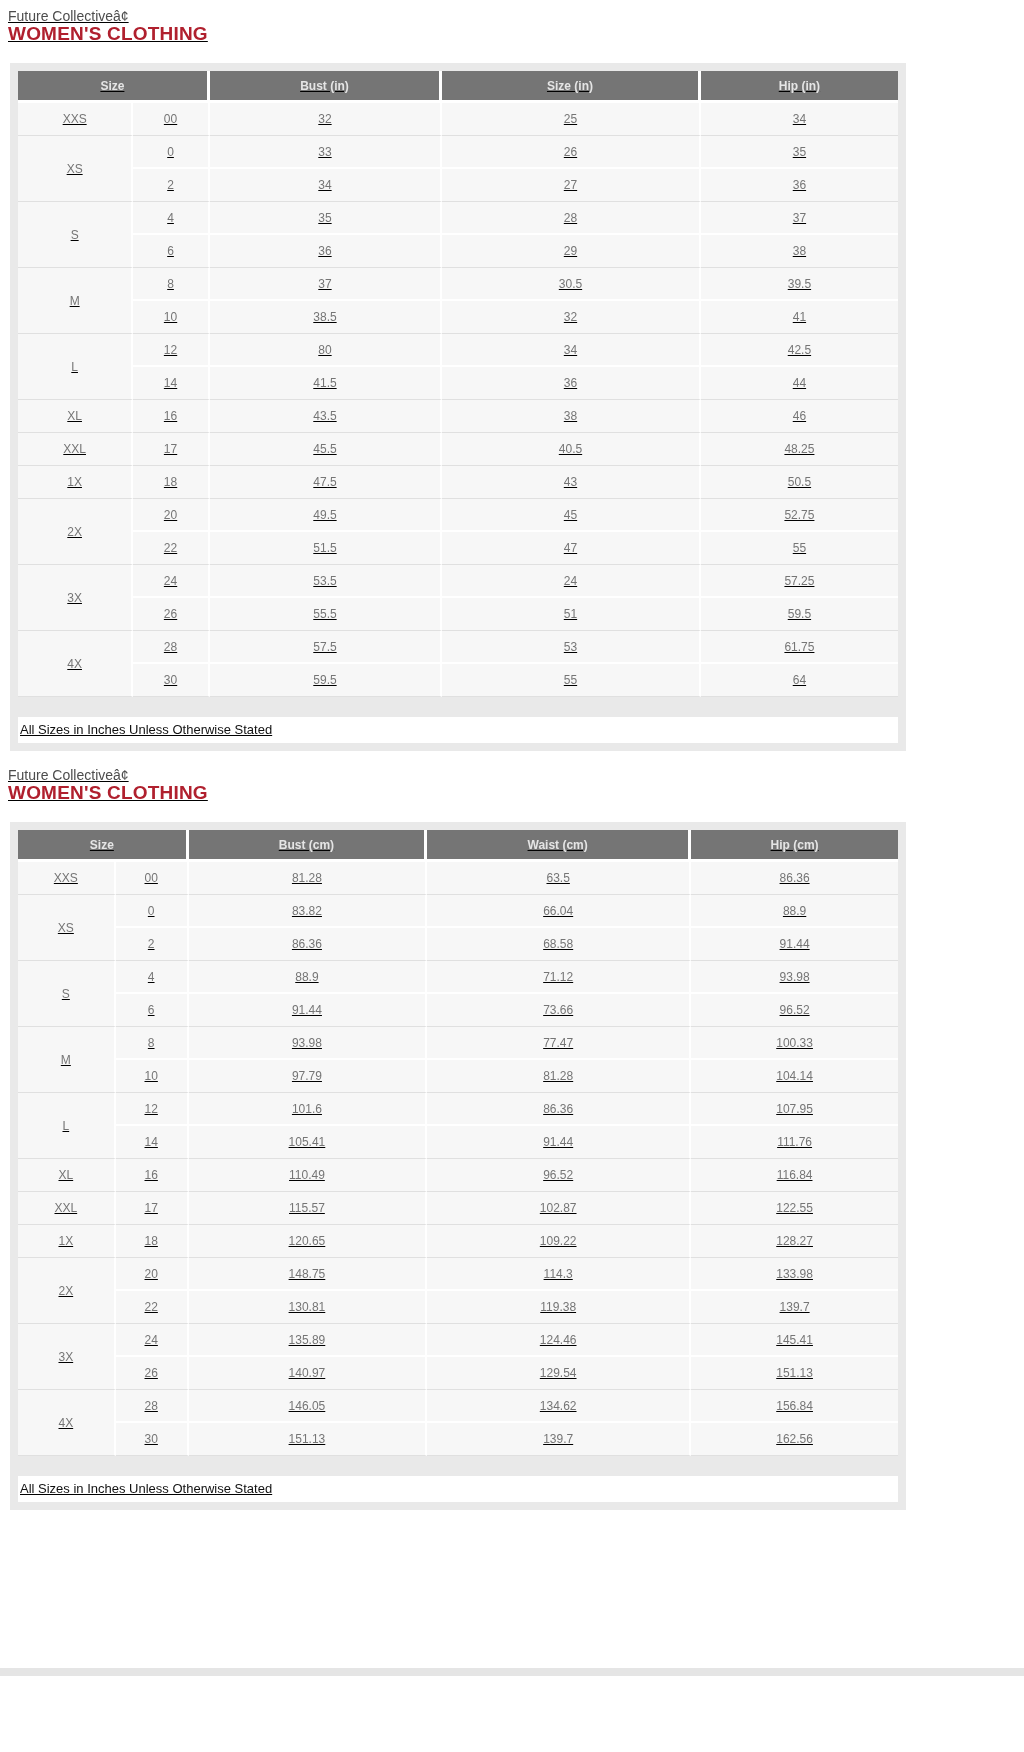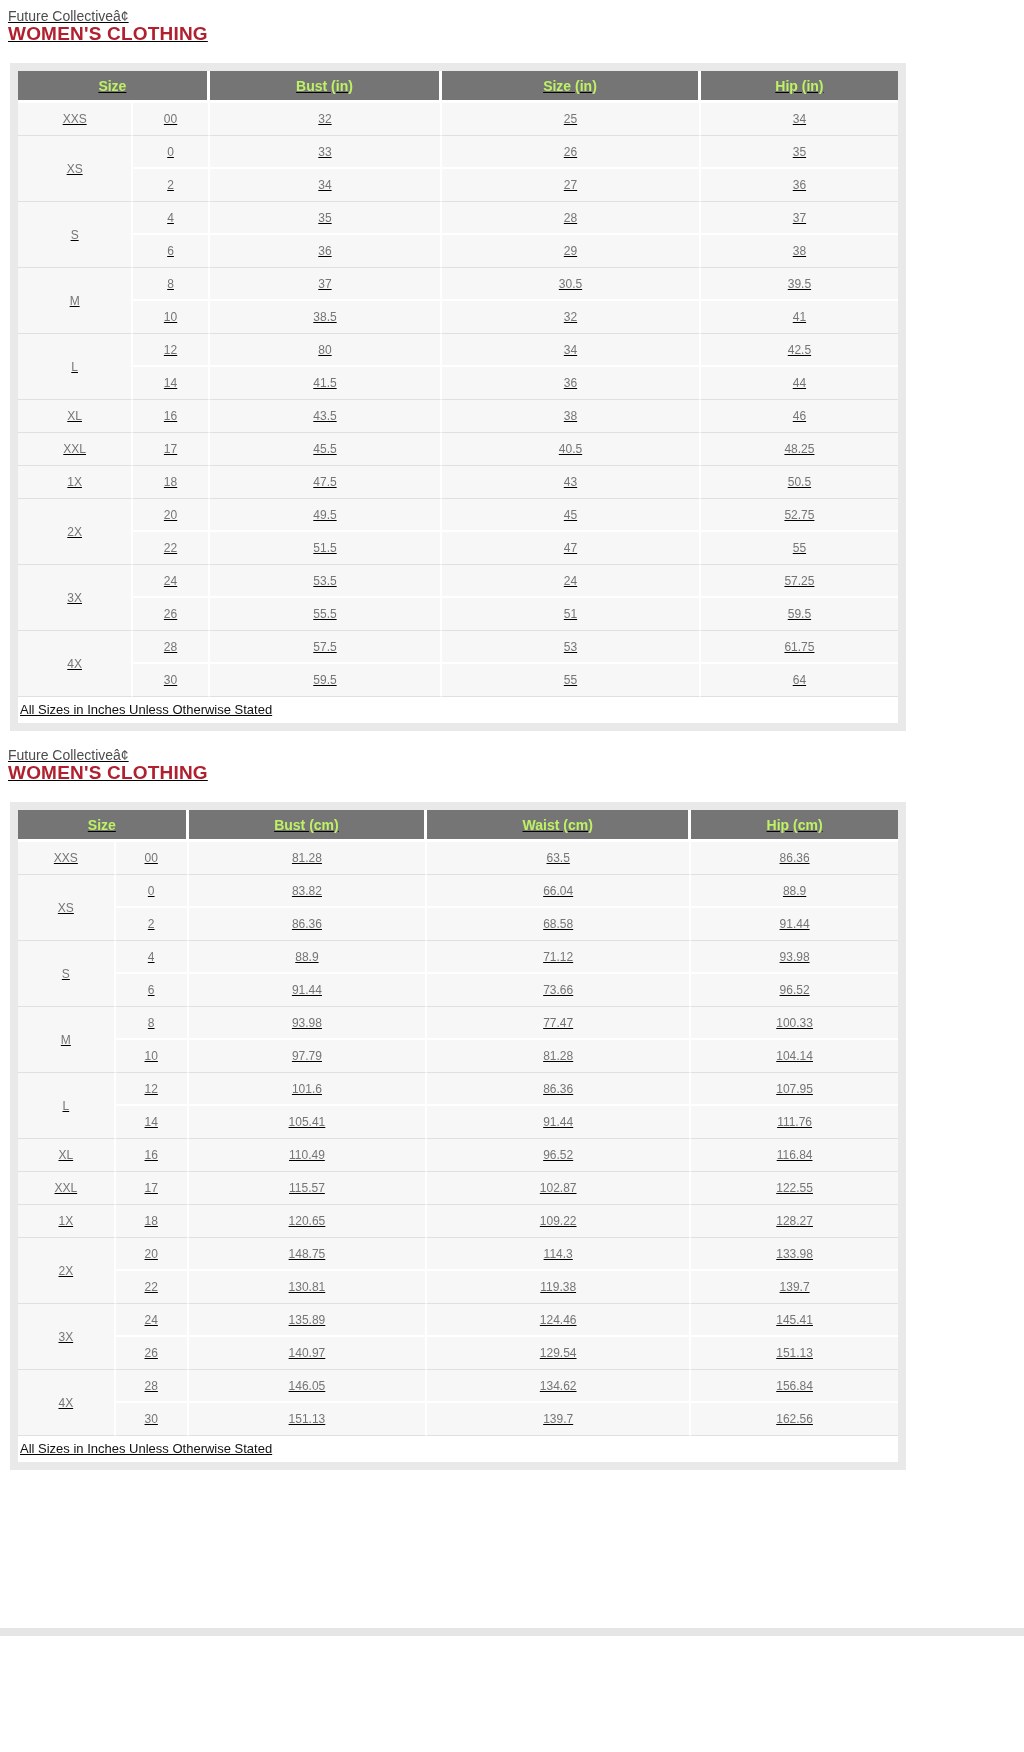--- a/index.html
+++ b/index.html
@@ -28,21 +28,21 @@
     color:var(--accent-red);letter-spacing:.2px;margin-top:1px;
   }
   .table-wrap{
     margin-left:10px;margin-top:20px;width:896px;
     background:var(--container-gray);padding:8px;
   }
   table.size-table{
     width:100%;border-collapse:separate;border-spacing:0;table-layout:fixed;
   }
   table.size-table th{
-    background:var(--header-gray);color:#bef264;font-size:14px;font-weight:700;
+    background:var(--header-gray);color:#e5e5e5;font-size:12px;font-weight:700;
     height:32px;text-align:center;vertical-align:middle;
     border-right:3px solid #fff;border-bottom:3px solid #fff;padding:0;
   }
   table.size-table th:last-child{border-right:0;margin-top:36px;}
   table.size-table td{
     background:var(--cell-bg);color:var(--cell-text);font-size:12px;
     height:33px;text-align:center;vertical-align:middle;padding:0;
     border-right:2px solid #fff;border-bottom:2px solid #fff;
   }
   table.size-table tr td:last-child{border-right:0;}
@@ -51,21 +51,21 @@
   
   .t0 col.c-label{width:13.1%;} .t0 col.c-num{width:8.7%;}
   .t0 col.c-bust{width:26.4%;}  .t0 col.c-waist{width:29.4%;}
   .t0 col.c-hip{width:22.4%;}
   
   .t1 col.c-label{width:11.1%;} .t1 col.c-num{width:8.3%;}
   .t1 col.c-bust{width:27.1%;}  .t1 col.c-waist{width:30.0%;}
   .t1 col.c-hip{width:23.5%;}
   .note{
     background:#ffffff;color:#111111;font-size:13px;line-height:26px;
-    height:26px;padding-left:2px;text-align:left;
+    height:26px;padding-left:2px;text-align:left;margin-top:20px;
   }
   .bottom-strip{
     margin-top:158px;width:1024px;height:8px;background:#e5e5e5;
   }
 </style>
 </head>
 <body>
 
 <div class="page">
 

